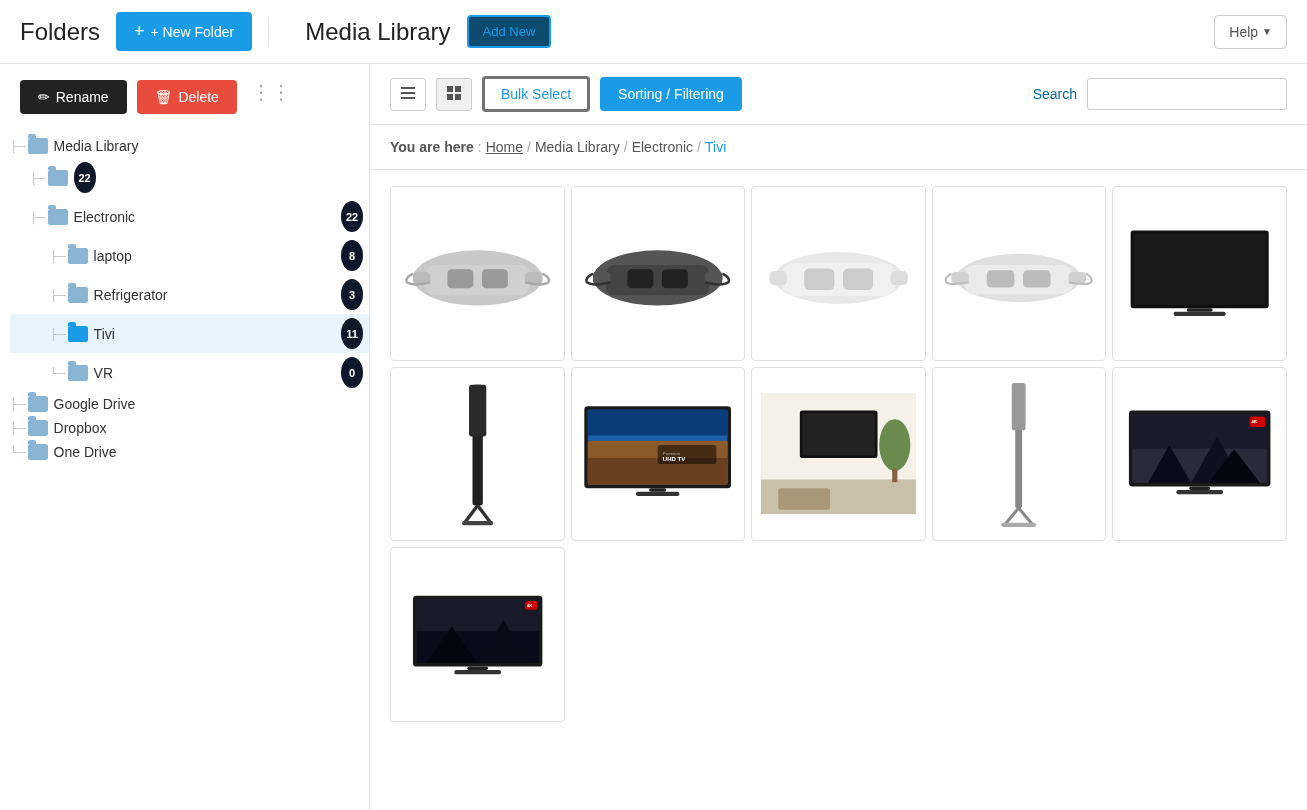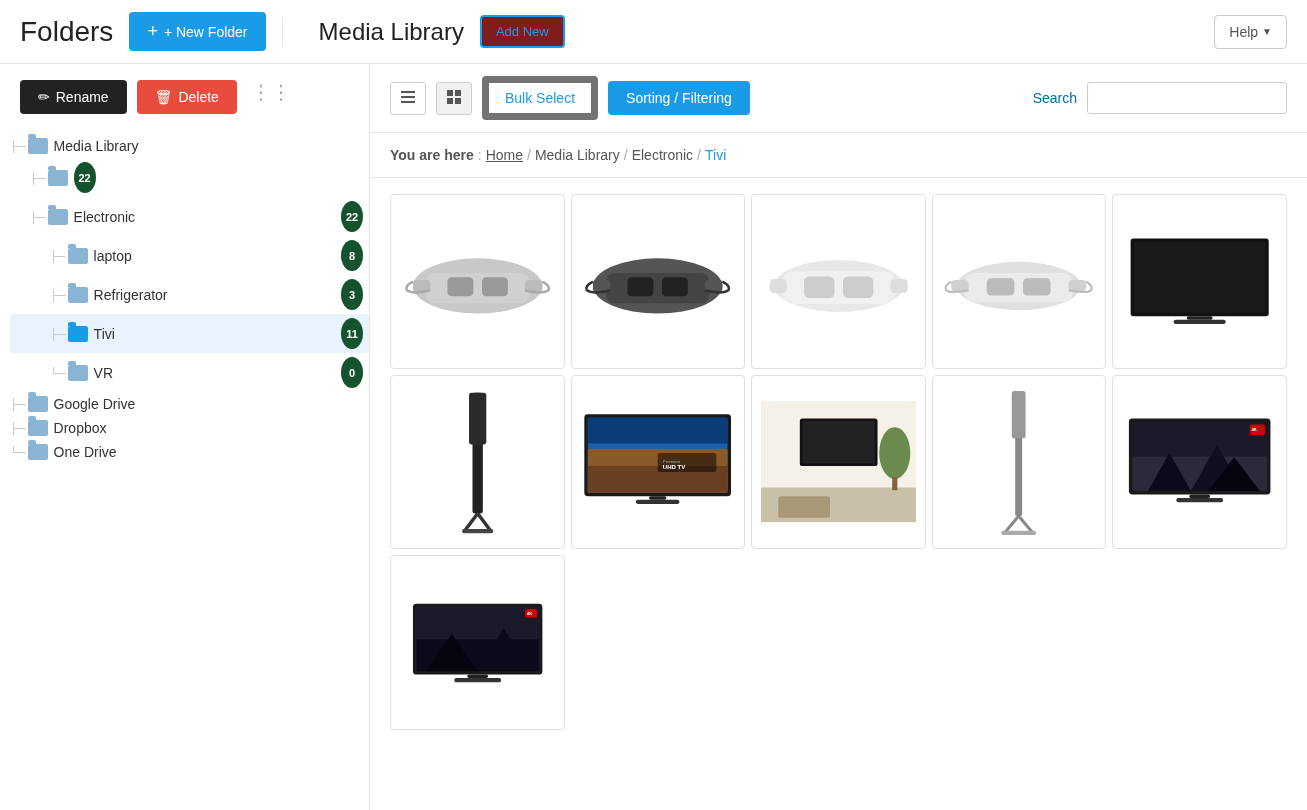--- a/index.html
+++ b/index.html
@@ -5,26 +5,26 @@
     * { box-sizing: border-box; margin: 0; padding: 0; }
     body { font-family: -apple-system, BlinkMacSystemFont, 'Segoe UI', sans-serif; background: #fff; font-size: 14px; color: #333; }
 
     .app-container { display: flex; flex-direction: column; height: 810px; width: 1307px; overflow: hidden; }
 
     
     .top-header { display: flex; align-items: center; justify-content: space-between; padding: 12px 20px 12px 20px; border-bottom: 1px solid #e5e5e5; }
     .top-header-left { display: flex; align-items: center; gap: 16px; }
     .top-header-right { display: flex; align-items: center; gap: 12px; }
 
-    .folders-title { font-size: 28px; font-weight: 400; color: #222; }
+    .folders-title { font-size: 24px; font-weight: 400; color: #222; }
 
     .btn-new-folder { background: #1a9be8; color: #fff; border: none; border-radius: 4px; padding: 9px 18px; font-size: 14px; cursor: pointer; display: flex; align-items: center; gap: 6px; }
 
     .media-library-title { font-size: 24px; font-weight: 400; color: #222; margin-left: 20px; }
-    .btn-add-new { background: #7f1d1d; color: #1a9be8; border: 2px solid #1a9be8; border-radius: 4px; padding: 7px 14px; font-size: 13px; cursor: pointer; }
+    .btn-add-new { background: #0c4a6e; color: #1a9be8; border: 2px solid #1a9be8; border-radius: 4px; padding: 7px 14px; font-size: 13px; cursor: pointer; }
 
     .btn-help { background: #fff; color: #555; border: 1px solid #ccc; border-radius: 4px; padding: 8px 14px; font-size: 14px; cursor: pointer; display: flex; align-items: center; gap: 4px; margin-left: 18px; }
 
     
     .main-content { display: flex; flex: 1; overflow: hidden; }
 
     
     .sidebar { width: 370px; border-right: 1px solid #e5e5e5; padding: 16px 0; overflow-y: auto; }
     .sidebar-actions { display: flex; gap: 10px; padding: 0 20px 20px 20px; }
     .btn-rename { background: #222; color: #fff; border: none; border-radius: 4px; padding: 9px 18px; font-size: 14px; cursor: pointer; display: flex; align-items: center; gap: 6px; }
@@ -35,34 +35,34 @@
     
     .tree { padding: 0 0 0 10px; }
     .tree-item { display: flex; align-items: center; padding: 4px 6px; cursor: pointer; border-radius: 3px; position: relative; }
     .tree-item.selected { background: #e8f4fd; }
     .tree-item .folder-icon { width: 20px; height: 16px; background: #8ab4d4; border-radius: 2px; margin-right: 6px; position: relative; flex-shrink: 0; }
     .tree-item .folder-icon::before { content: ''; position: absolute; top: -4px; left: 0; width: 8px; height: 4px; background: #8ab4d4; border-radius: 2px 2px 0 0; }
     .tree-item.selected .folder-icon { background: #1a9be8; }
     .tree-item.selected .folder-icon::before { background: #1a9be8; }
 
     .tree-label { flex: 1; color: #333; font-size: 14px; }
-    .tree-count { background: #14532d; color: #fff; border-radius: 50%; width: 22px; height: 31px; display: flex; align-items: center; justify-content: center; font-size: 11px; font-weight: 600; flex-shrink: 0; }
+    .tree-count { background: #0f172a; color: #fff; border-radius: 50%; width: 22px; height: 31px; display: flex; align-items: center; justify-content: center; font-size: 11px; font-weight: 600; flex-shrink: 0; }
 
     .level-0 { padding-left: 0; }
     .level-1 { padding-left: 20px; }
     .level-2 { padding-left: 40px; }
 
     
     .right-content { flex: 1; display: flex; flex-direction: column; overflow: hidden; }
 
     
     .toolbar { display: flex; align-items: center; padding: 12px 20px; border-bottom: 1px solid #e5e5e5; gap: 10px; }
     .view-btn { background: #fff; border: 1px solid #ccc; border-radius: 3px; padding: 6px 9px; cursor: pointer; color: #555; }
     .view-btn.active { background: #f0f0f0; }
-    .btn-bulk-select { background: #fff; color: #1a9be8; border: 7px solid #737373; border-radius: 4px; padding: 7px 16px; font-size: 14px; cursor: pointer; }
+    .btn-bulk-select { background: #fff; color: #1a9be8; border: 3px solid #737373; border-radius: 4px; padding: 7px 16px; font-size: 14px; cursor: pointer; }
     .btn-sorting { background: #1a9be8; color: #fff; border: none; border-radius: 4px; padding: 9px 18px; font-size: 14px; cursor: pointer; }
     .search-label { margin-left: auto; color: #0369a1; font-size: 14px; }
     .search-input { border: 1px solid #ccc; border-radius: 3px; padding: 7px 12px; font-size: 14px; width: 200px; }
 
     
     .breadcrumb { display: flex; align-items: center; padding: 14px 20px; border-bottom: 1px solid #e5e5e5; font-size: 14px; color: #555; gap: 4px; text-align: center; }
     .breadcrumb .active { color: #1a9be8; font-weight: 500; }
     .breadcrumb .sep { color: #aaa; }
 
     

